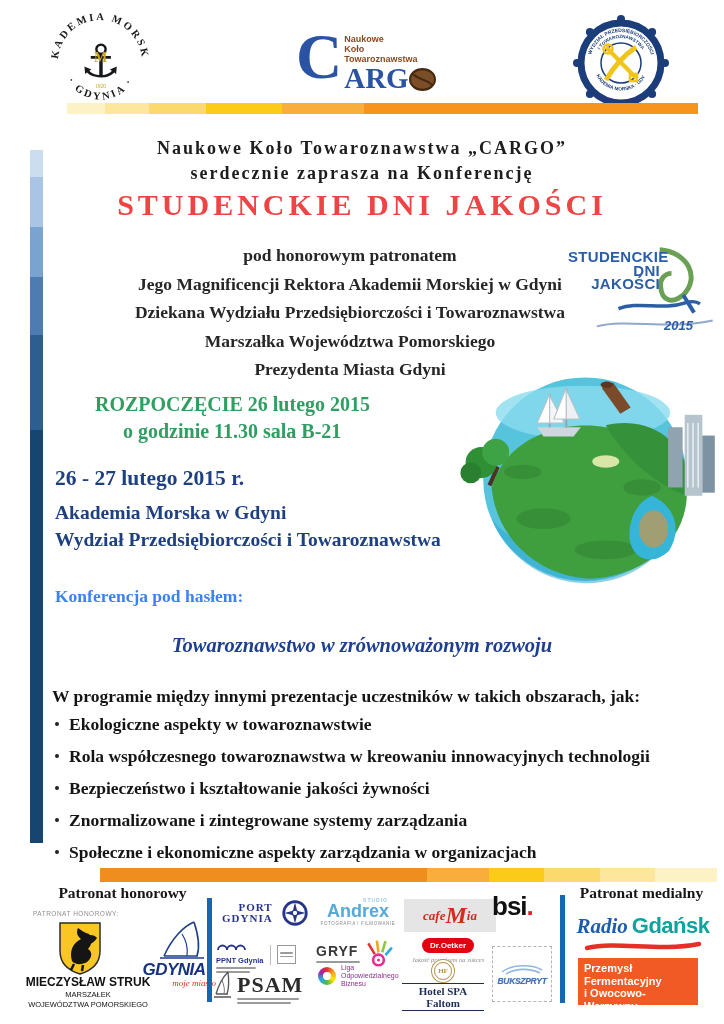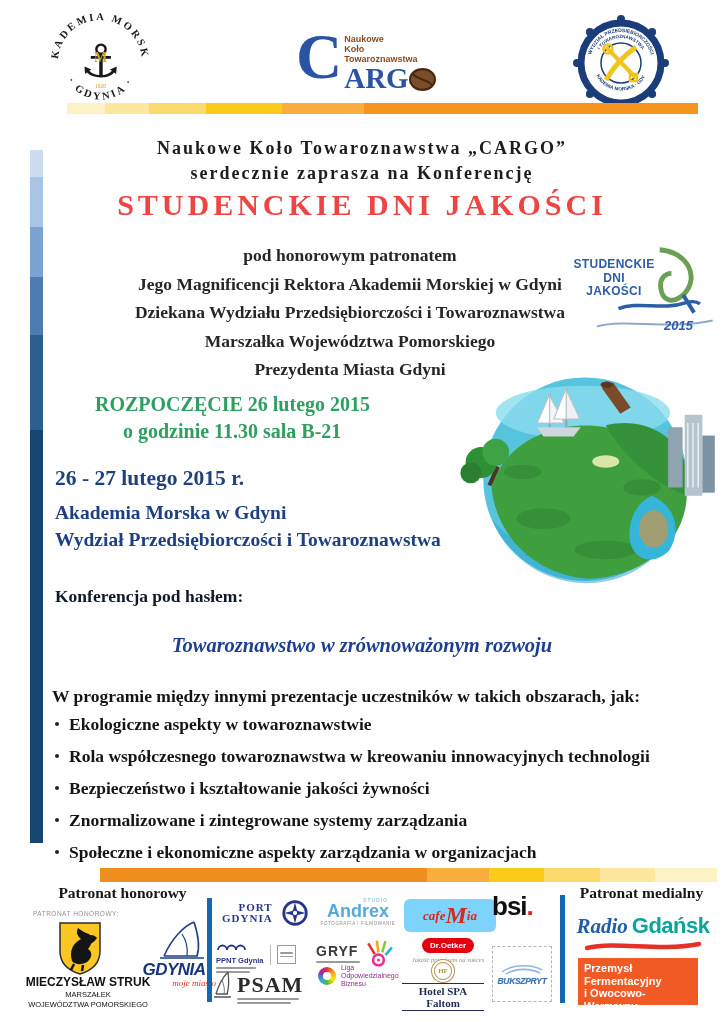--- a/index.html
+++ b/index.html
@@ -37,35 +37,35 @@
 
   
   .opening{left:95px;top:391px;color:#2f9f61;font-weight:bold;font-size:20px;line-height:27px;}
   .opening .l2{margin-left:28px;}
 
   
   .ev-date{left:55px;top:466px;color:#1e4080;font-weight:bold;font-size:21.5px;}
   .ev-venue1{left:55px;top:502px;color:#1e4080;font-weight:bold;font-size:19.5px;}
   .ev-venue2{left:55px;top:529px;color:#1e4080;font-weight:bold;font-size:19.5px;}
 
-  .slogan-label{left:55px;top:586px;font-weight:bold;font-size:17.5px;color:#0f172a;}
+  .slogan-label{left:55px;top:586px;font-weight:bold;font-size:17.5px;color:#3b82f6;}
   .motto{left:0;top:634px;width:724px;font-style:italic;font-weight:bold;
          font-size:20.5px;color:#1e3f8f;}
   .prog-intro{left:52px;top:686px;font-weight:bold;font-size:17.5px;color:#141414;}
   .bullets{left:52px;top:714px;width:650px;}
   .bullet-item{position:relative;padding-left:17px;font-weight:bold;font-size:17.5px;
                line-height:20px;margin-bottom:12px;color:#151515;}
   .bullet-item::before{content:'';position:absolute;left:3px;top:8px;width:4px;height:4px;
                border-radius:50%;background:#222;}
 
   
   .sdj{left:568px;top:238px;width:150px;height:108px;}
-  .sdj-text{position:absolute;left:0;top:20px;width:92px;text-align:center;
+  .sdj-text{position:absolute;left:0;top:12px;width:92px;text-align:right;
             font-family:"Liberation Sans",sans-serif;font-weight:bold;color:#2b5ea7;
-            font-size:12px;line-height:13.5px;letter-spacing:.3px;}
+            font-size:15px;line-height:13.5px;letter-spacing:.3px;}
   .sdj-year{position:absolute;left:96px;top:80px;font-family:"Liberation Sans",sans-serif;
             font-weight:bold;font-style:italic;font-size:13px;color:#2b5ea7;}
 
   
   .foot-head{font-weight:bold;font-size:15.5px;color:#161616;}
   .cap-honor{left:33px;top:910px;font-family:"Liberation Sans",sans-serif;font-size:6.5px;
              letter-spacing:.5px;color:#8f8f8f;}
   .patron-block{left:8px;top:975px;width:160px;text-align:center;
                 font-family:"Liberation Sans",sans-serif;color:#111;}
   .patron-name{font-size:12px;font-weight:bold;}
@@ -79,21 +79,21 @@
 
   
   .micro{background:#9b9b9b;height:2px;border-radius:1px;}
   .port{left:222px;top:899px;display:flex;align-items:center;}
   .port-txt{text-align:right;font-weight:bold;color:#27348b;font-size:11px;line-height:11px;
             letter-spacing:1px;margin-right:8px;}
   .andrex{left:318px;top:897px;width:80px;text-align:center;font-family:"Liberation Sans",sans-serif;}
   .andrex-studio{font-size:5px;color:#9fc7e8;font-weight:bold;letter-spacing:1px;text-align:right;width:70px;}
   .andrex-name{font-size:18px;line-height:17px;font-weight:bold;color:#55a9db;}
   .andrex-sub{font-size:4.5px;color:#8a8a8a;letter-spacing:.6px;margin-top:1px;}
-  .cafemia{left:404px;top:899px;width:92px;height:33px;background:#7dd3fc;border-radius:6px;
+  .cafemia{left:404px;top:899px;width:92px;height:33px;background:#e5e5e5;border-radius:1px;
            display:flex;align-items:center;justify-content:center;color:#d6291e;}
   .cafemia span{font-style:italic;font-weight:bold;}
   .ppnt{left:216px;top:937px;display:flex;align-items:center;font-family:"Liberation Sans",sans-serif;}
   .ppnt-name{font-size:7.5px;font-weight:bold;color:#27348b;margin-top:1px;}
   .ppnt-sep{width:1px;height:20px;background:#bbb;margin:0 6px;}
   .ppnt-sq{width:13px;height:13px;border:1px solid #999;display:flex;flex-direction:column;
            justify-content:center;gap:2px;padding:2px;}
   .ppnt-sq .micro{height:1.5px;}
   .gryf{left:316px;top:938px;display:flex;align-items:center;}
   .gryf-name{font-family:"Liberation Sans",sans-serif;font-weight:bold;font-size:14px;

